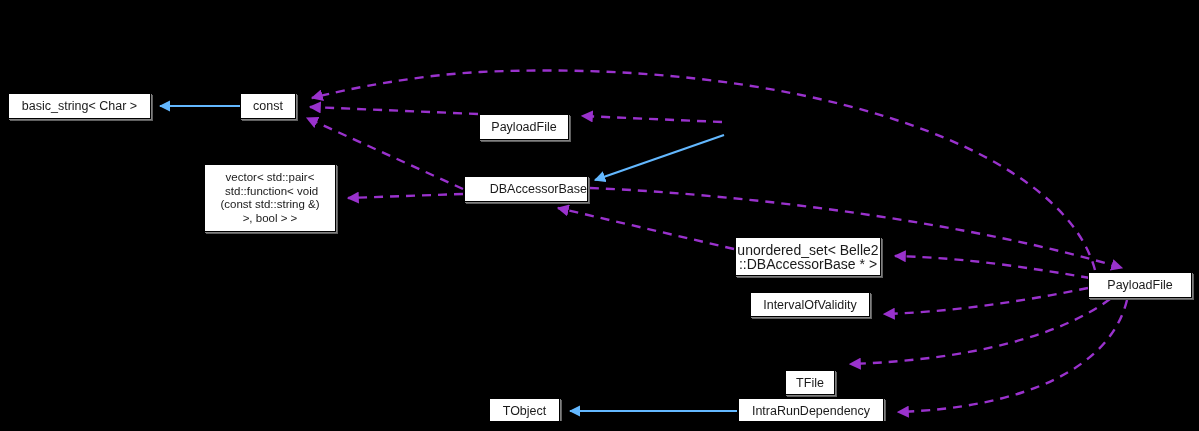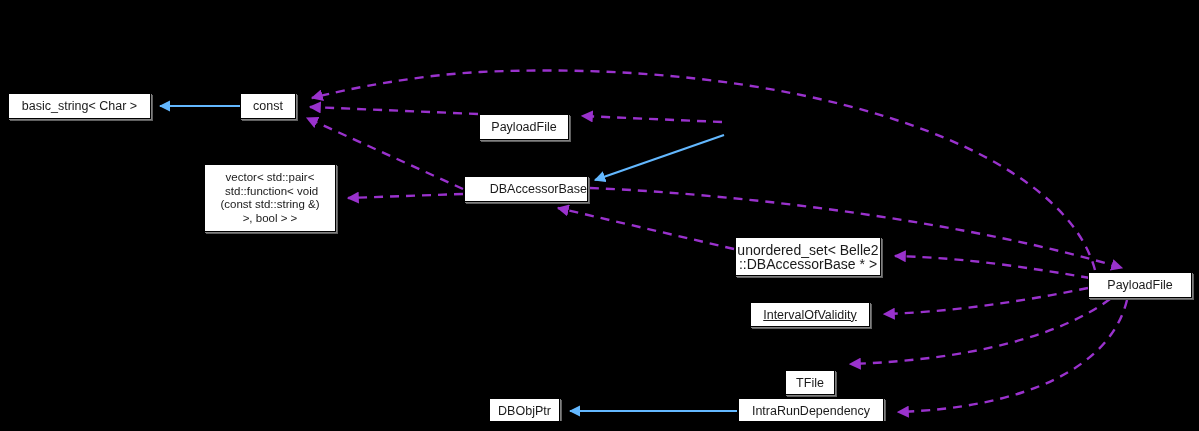--- a/index.html
+++ b/index.html
@@ -141,30 +141,30 @@
 
   <div class="node" style="left:464px; top:176px; width:124px; height:26px;text-align:right;">
     <span class="node-label">DBAccessorBase</span>
   </div>
 
   <div class="node" style="left:735px; top:237px; width:146px; height:39px; font-size:14px; line-height:14px;">
     <span class="node-label">unordered_set&lt; Belle2
 ::DBAccessorBase * &gt;</span>
   </div>
 
-  <div class="node" style="left:750px; top:302px; width:120px; height:25px;text-decoration:underline;">
+  <div class="node" style="left:750px; top:292px; width:120px; height:25px;">
     <span class="node-label">IntervalOfValidity</span>
   </div>
 
   <div class="node" style="left:785px; top:352px; width:50px;  height:25px;margin-top:18px;">
     <span class="node-label">TFile</span>
   </div>
 
   <div class="node" style="left:489px; top:398px; width:71px;  height:26px;">
-    <span class="node-label">DBObjPtr</span>
+    <span class="node-label">TObject</span>
   </div>
 
   <div class="node" style="left:738px; top:398px; width:146px; height:26px;align-items:center;">
     <span class="node-label">IntraRunDependency</span>
   </div>
 
   <div class="node" style="left:1088px; top:272px; width:104px; height:26px;">
     <span class="node-label">PayloadFile</span>
   </div>
 

